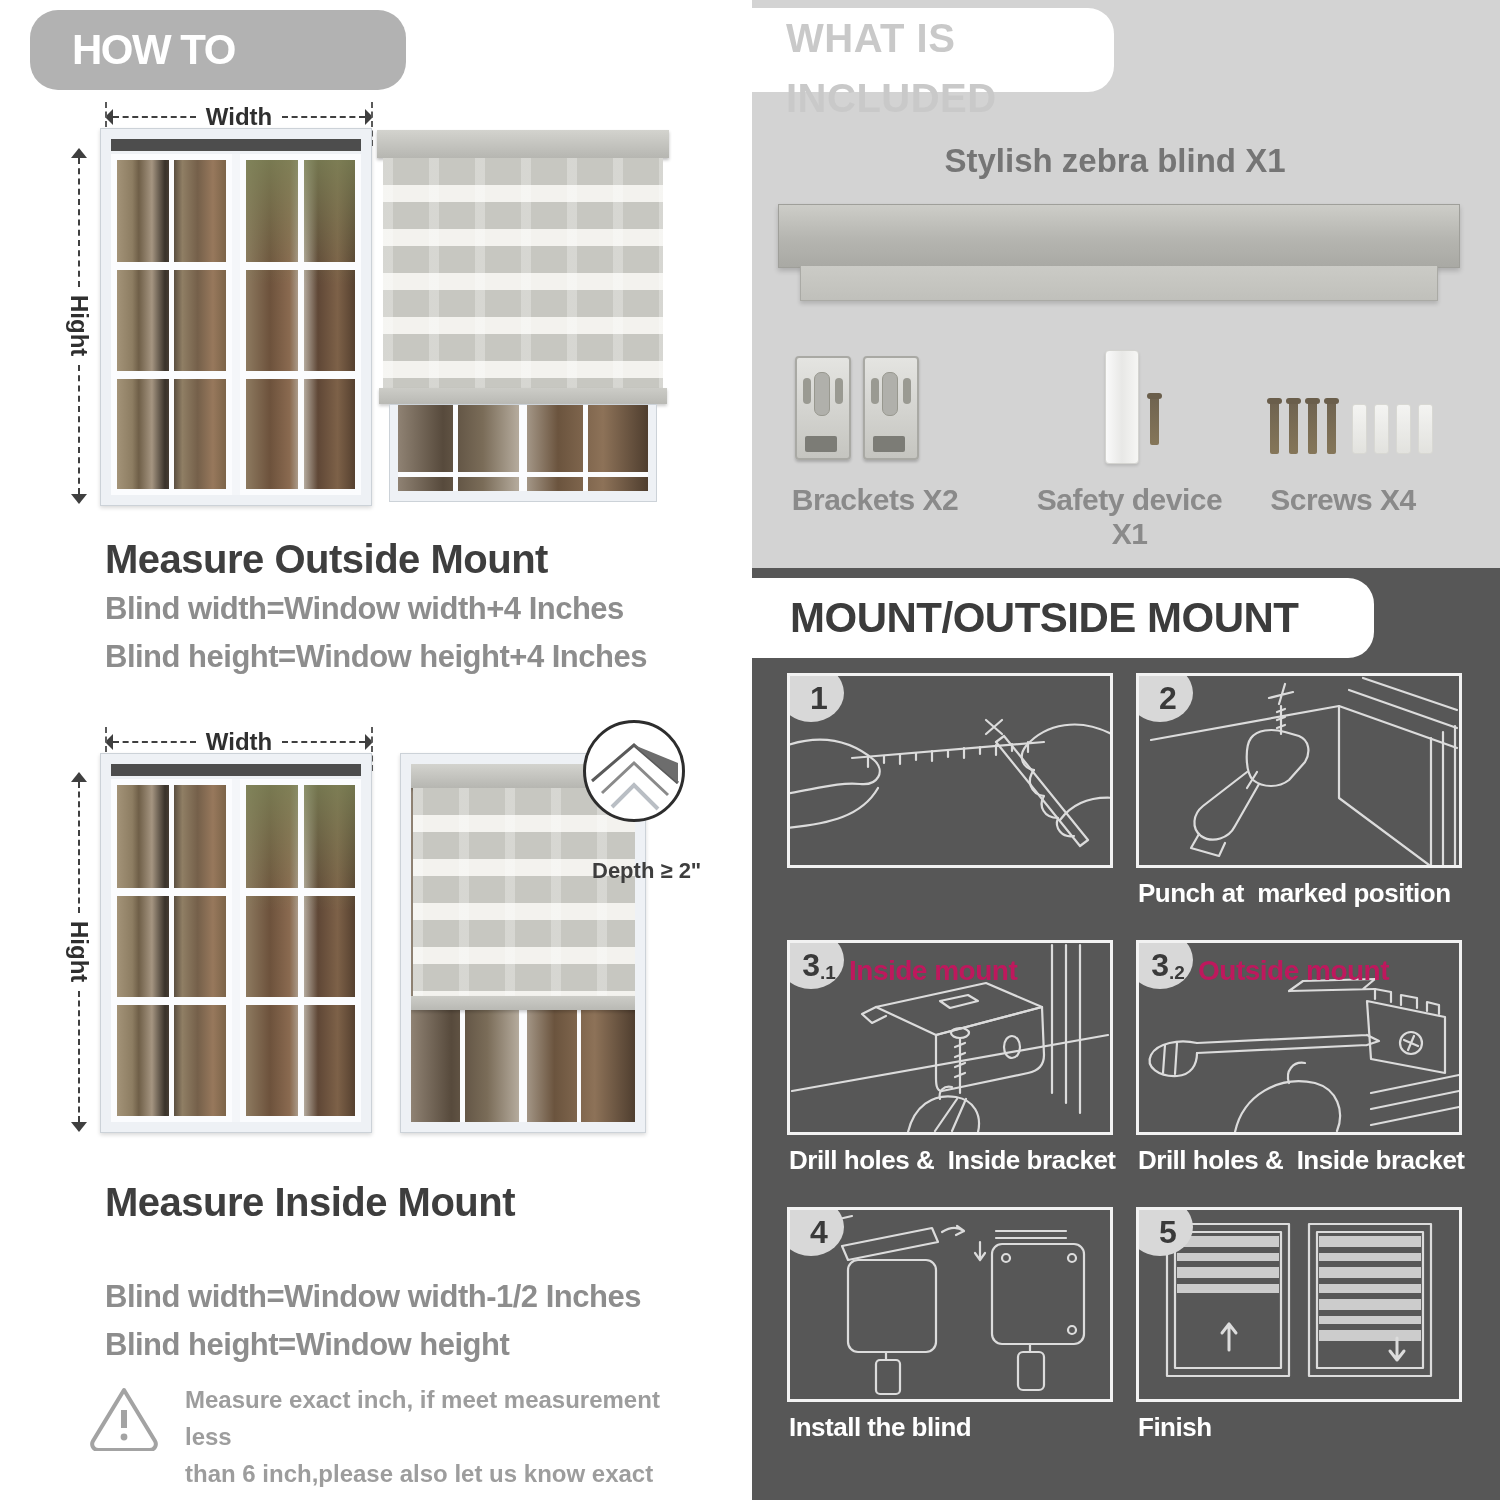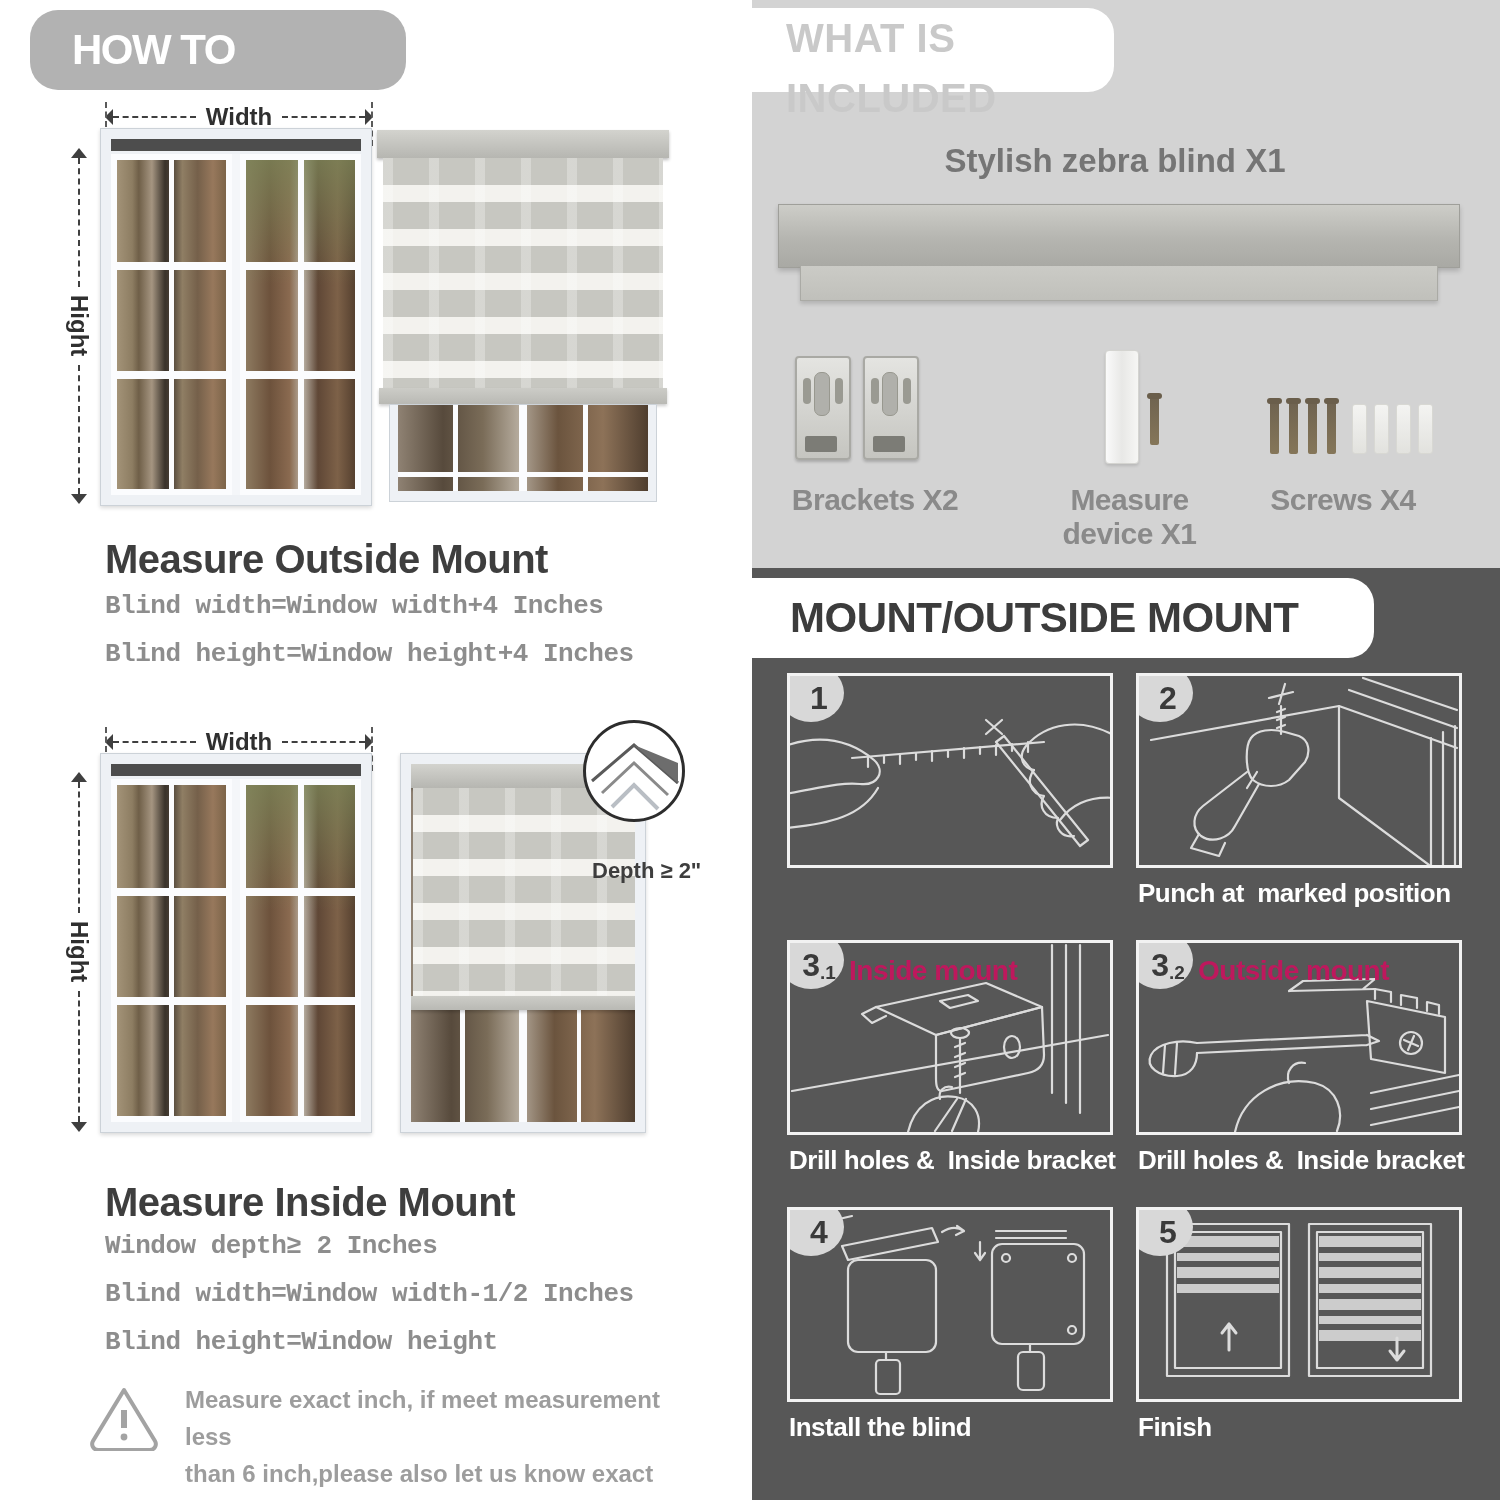--- a/index.html
+++ b/index.html
@@ -5,21 +5,21 @@
   html,body{margin:0;padding:0;background:#fff;}
   .canvas{position:relative;width:1500px;height:1500px;background:#ffffff;overflow:hidden;
           font-family:"Liberation Sans",sans-serif;}
   .abs{position:absolute;}
 
   
   .lp-header{left:30px;top:10px;width:376px;height:80px;background:#b2b2b2;border-radius:28px;
              color:#ffffff;font-size:42px;font-weight:bold;line-height:80px;padding-left:42px;
              letter-spacing:-1.5px;box-sizing:border-box;}
   .h1-dark{font-size:40px;font-weight:bold;color:#3e3e3e;letter-spacing:-0.5px;}
-  .formula{font-size:26px;font-weight:bold;color:#8d8d8d;letter-spacing:-0.5px;font-family:Liberation Mono, monospace;}
+  .formula{font-size:31px;font-weight:bold;color:#8d8d8d;letter-spacing:-0.5px;}
 
   
   .h-arrow{display:flex;align-items:center;height:22px;}
   .h-arrow .dash{flex:1;border-top:2px dashed #3f3f3f;}
   .tri{width:0;height:0;display:inline-block;}
   .tri-l{border:8px solid transparent;border-right-color:#3f3f3f;border-left-width:0;}
   .tri-r{border:8px solid transparent;border-left-color:#3f3f3f;border-right-width:0;}
   .arrow-label{font-size:24px;font-weight:bold;color:#2f2f2f;margin:0 10px;}
   .endtick{position:absolute;top:-4px;height:44px;border-left:2px dashed #5a5a5a;}
   .endtick.lt{left:0;} .endtick.rt{right:0;}
@@ -219,21 +219,20 @@
     <svg viewBox="0 0 96 96" width="96" height="96">
       <path d="M6,58 L48,22 L92,60" fill="none" stroke="#5a5a5a" stroke-width="3"></path>
       <path d="M16,70 L48,40 L82,72" fill="none" stroke="#8a8a8a" stroke-width="3"></path>
       <path d="M48,22 L92,40 L92,60 Z" fill="#6d6d6d" stroke="none"></path>
       <path d="M26,84 L48,62 L72,86" fill="none" stroke="#b9bec4" stroke-width="4"></path>
     </svg>
   </div>
   <div class="abs depth-label" style="left:592px;top:858px;">Depth ≥ 2"</div>
 
   <div class="abs h1-dark" style="left:105px;top:1180px;">Measure Inside Mount</div>
-  <div class="abs formula" style="left:105px;top:1231px;">Window depth≥ 2 Inches</div>
   <div class="abs formula" style="left:105px;top:1279px;">Blind width=Window width-1/2 Inches</div>
   <div class="abs formula" style="left:105px;top:1327px;">Blind height=Window height</div>
 
   <div class="abs" style="left:88px;top:1383px;width:72px;height:68px;">
     <svg viewBox="0 0 72 68" width="72" height="68">
       <path d="M36,7 L67,58 a6,6 0 0 1 -5,9 H10 a6,6 0 0 1 -5,-9 Z" fill="none" stroke="#a3a3a3" stroke-width="4" stroke-linejoin="round"></path>
       <path d="M36,27 V45" stroke="#a3a3a3" stroke-width="6" stroke-linecap="butt" fill="none"></path>
       <circle cx="36" cy="54" r="3.4" fill="#a3a3a3"></circle>
     </svg>
   </div>
@@ -271,21 +270,21 @@
     <div class="screw" style="width:9px;height:52px;"></div>
   </div>
   <div class="abs" style="left:1352px;top:404px;display:flex;gap:7px;">
     <div class="anchor" style="width:13px;height:48px;"></div>
     <div class="anchor" style="width:13px;height:48px;"></div>
     <div class="anchor" style="width:13px;height:48px;"></div>
     <div class="anchor" style="width:13px;height:48px;"></div>
   </div>
 
   <div class="abs item-label" style="left:790px;top:483px;width:170px;">Brackets X2</div>
-  <div class="abs item-label" style="left:1022px;top:483px;width:215px;">Measure device X1</div>
+  <div class="abs item-label" style="left:1022px;top:483px;width:215px;">Safety device X1</div>
   <div class="abs item-label" style="left:1268px;top:483px;width:150px;">Screws X4</div>
 
   <div class="abs rt-bottom"></div>
   <div class="abs mnt-header">MOUNT/OUTSIDE MOUNT</div>
 
   <div class="abs step-box" style="left:787px;top:673px;">
     <svg class="art" viewBox="0 0 320 189">
       <path class="ln" d="M62,82 L254,66"></path>
       <path class="ln" d="M78,81 v10 M94,80 v7 M110,78 v10 M126,77 v7 M142,75 v10 M158,74 v7 M174,72 v10 M190,71 v7 M206,69 v10 M222,68 v7 M238,66 v10"></path>
       <path class="ln" d="M196,44 l16,14 M212,44 l-16,14"></path>

